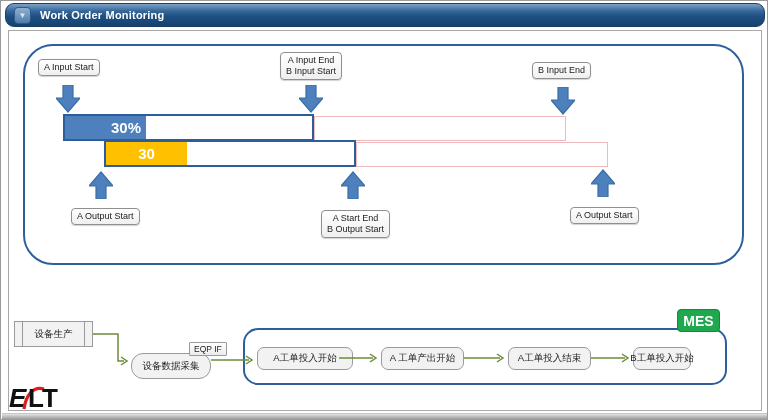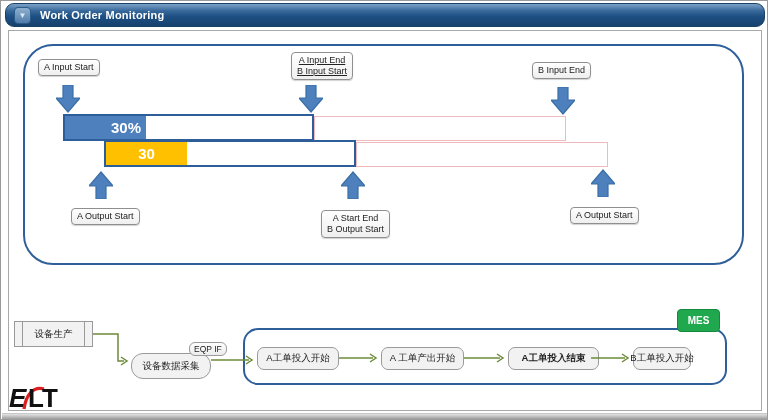--- a/index.html
+++ b/index.html
@@ -67,31 +67,31 @@
   .node-process { }
   .node-process::before, .node-process::after {
     content:""; position:absolute; top:0; bottom:0; width:1px; background:#9a9a9a;
   }
   .node-process::before { left:7px; }
   .node-process::after { right:7px; }
   .node-round { border-radius:7px; }
   .eqp-tag {
     position:absolute; left:188px; top:341px; z-index:7;
     background:linear-gradient(#fdfdfd,#ececec); border:1px solid #9a9a9a;
-    border-radius:6px; font-size:8.5px; padding:1px 4px; color:#222;
+    border-radius:1px; font-size:8.5px; padding:1px 4px; color:#222;
   }
   .flow-container {
     position:absolute; left:242px; top:327px; width:484px; height:57px;
     border:2.5px solid #2e5f9b; border-radius:15px; background:transparent; z-index:3;
   }
   .mes-badge {
     position:absolute; left:676px; top:308px; width:43px; height:23px;
     background:#1fa84d; border:1px solid #128a3c; border-radius:4px; z-index:8;
     display:flex; align-items:center; justify-content:center;
-    color:#fff; font-size:10px; font-weight:bold;
+    color:#fff; font-size:14px; font-weight:bold;
   }
   .connector-layer { position:absolute; left:0; top:295px; width:768px; height:100px; z-index:5; pointer-events:none; }
   .logo { position:absolute; left:8px; top:381px; z-index:6; }
 </style>
 </head>
 <body>
 
 <div class="window">
 
   <div class="titlebar">
@@ -101,21 +101,21 @@
     <div class="titlebar-text">Work Order Monitoring</div>
   </div>
 
   <div class="content"></div>
 
   <div class="monitor-panel"></div>
 
   <div class="tag" style="left:37px; top:58px;">
     <div>A  Input Start</div>
   </div>
-  <div class="tag" style="left:290px; top:51px;text-decoration:underline;">
+  <div class="tag" style="left:279px; top:51px;">
     <div>A Input End</div>
     <div>B Input Start</div>
   </div>
   <div class="tag" style="left:531px; top:61px;">
     <div>B Input End</div>
   </div>
 
   <svg class="block-arrow" style="left:55px; top:84px;" width="24" height="28" viewBox="0 0 24 28">
     <polygon points="7,0 17,0 17,13 24,13 12,27 0,13 7,13" fill="#4d80bd" stroke="#3a6ea5" stroke-width="1.2"></polygon>
   </svg>
@@ -165,27 +165,27 @@
     <span>设备生产</span>
   </div>
   <div class="node node-round" style="left:130px; top:352px; width:80px; height:26px; border-radius:12px;">
     <span>设备数据采集</span>
   </div>
   <div class="eqp-tag">EQP IF</div>
 
   <div class="flow-container"></div>
   <div class="mes-badge">MES</div>
 
-  <div class="node node-round" style="left:256px; top:346px; width:82px; height:23px;">
+  <div class="node node-round" style="left:256px; top:346px; width:96px; height:23px;">
     <span>A工单投入开始</span>
   </div>
   <div class="node node-round" style="left:380px; top:346px; width:83px; height:23px;">
     <span>A 工单产出开始</span>
   </div>
-  <div class="node node-round" style="left:507px; top:346px; width:91px; height:23px;font-weight:bold;">
+  <div class="node node-round" style="left:507px; top:346px; width:83px; height:23px;">
     <span>A工单投入结束</span>
   </div>
   <div class="node node-round" style="left:632px; top:346px; width:58px; height:23px;">
     <span>B工单投入开始</span>
   </div>
 
   <svg class="connector-layer" viewBox="0 0 768 100">
     <g stroke="#6d8b3a" stroke-width="1.5" fill="none">
       <path d="M 92 38 H 117 V 65 H 123"></path>
       <polyline points="120,61 126,65 120,69"></polyline>

